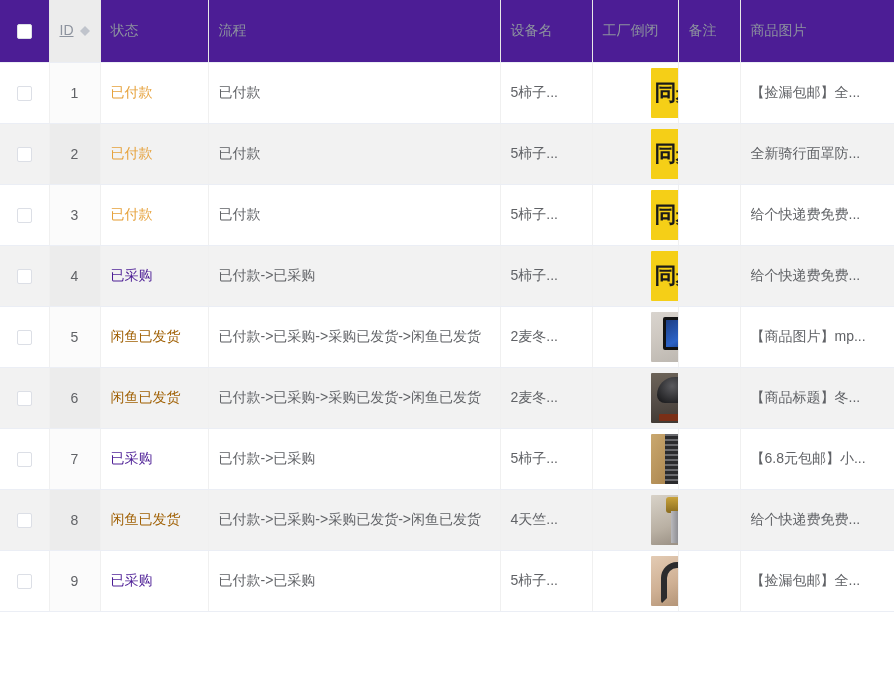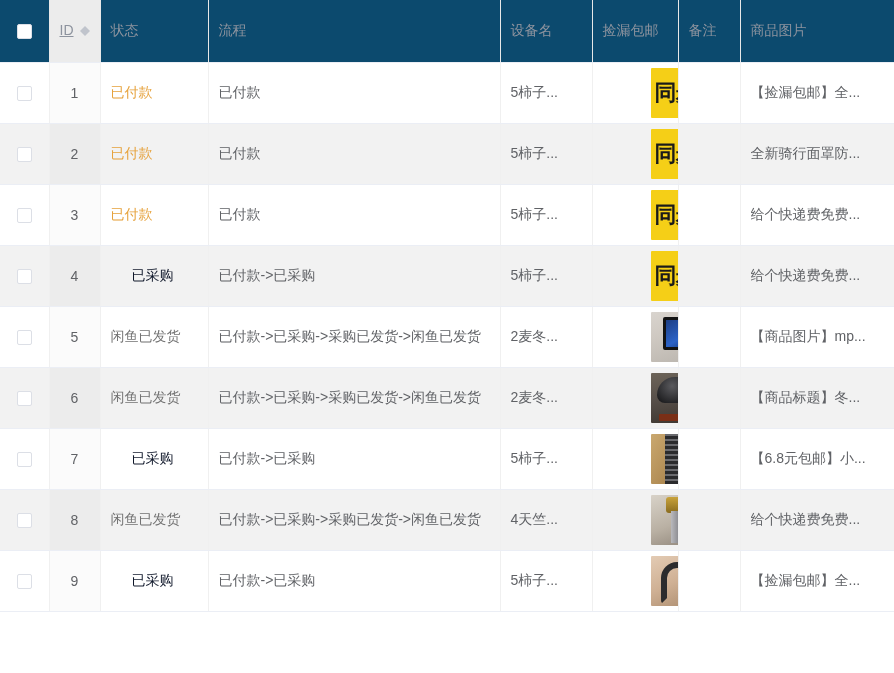--- a/index.html
+++ b/index.html
@@ -21,21 +21,21 @@
   table.data-table col.c-id     { width: 51px; }
   table.data-table col.c-status { width: 108px; }
   table.data-table col.c-flow   { width: 292px; }
   table.data-table col.c-device { width: 92px; }
   table.data-table col.c-img    { width: 86px; }
   table.data-table col.c-note   { width: 62px; }
   table.data-table col.c-title  { width: 154px; }
 
   thead th {
     height: 62px;
-    background: #0c4a6e;
+    background: #4c1d95;
     color: #8d939e;
     font-weight: normal;
     font-size: 14px;
     text-align: left;
     padding: 0 10px;
     border-bottom: 1px solid #ebeef5;
     border-right: 1px solid #e8e8e8;
     vertical-align: middle;
     white-space: nowrap;
   }
@@ -82,22 +82,22 @@
   .sort-caret {
     position: absolute;
     left: 0;
     width: 0; height: 0;
     border: 5px solid transparent;
   }
   .sort-caret.asc  { top: -1px; border-bottom-color: #c0c4cc; }
   .sort-caret.desc { bottom: -1px; border-top-color: #c0c4cc; }
 
   .status-paid     { color: #e6a23c; }
-  .status-purchased{ color: #0f172a; margin-left: 21px; }
-  .status-shipped  { color: #737373; }
+  .status-purchased{ color: #4c1d95; }
+  .status-shipped  { color: #a16207; }
 
   .cell-ellipsis {
     display: block;
     overflow: hidden;
     text-overflow: ellipsis;
     white-space: nowrap;
   }
 
   .thumb {
     width: 50px; height: 50px;
@@ -183,21 +183,21 @@
       <tr>
         <th class="th-check">
           <span class="checkbox"></span>
         </th>
         <th class="sorted-col">
           <span>ID</span><span class="sort-caret-wrap"><span class="sort-caret asc"></span><span class="sort-caret desc"></span></span>
         </th>
         <th><span>状态</span></th>
         <th><span>流程</span></th>
         <th><span>设备名</span></th>
-        <th><span>捡漏包邮</span></th>
+        <th><span>工厂倒闭</span></th>
         <th><span>备注</span></th>
         <th><span>商品图片</span></th>
       </tr>
     </thead>
     <tbody id="tbody">
         <tr>
           <td class="td-check"><span class="checkbox"></span></td>
           <td class="td-id">1</td>
           <td><span class="status-paid">已付款</span></td>
           <td>

